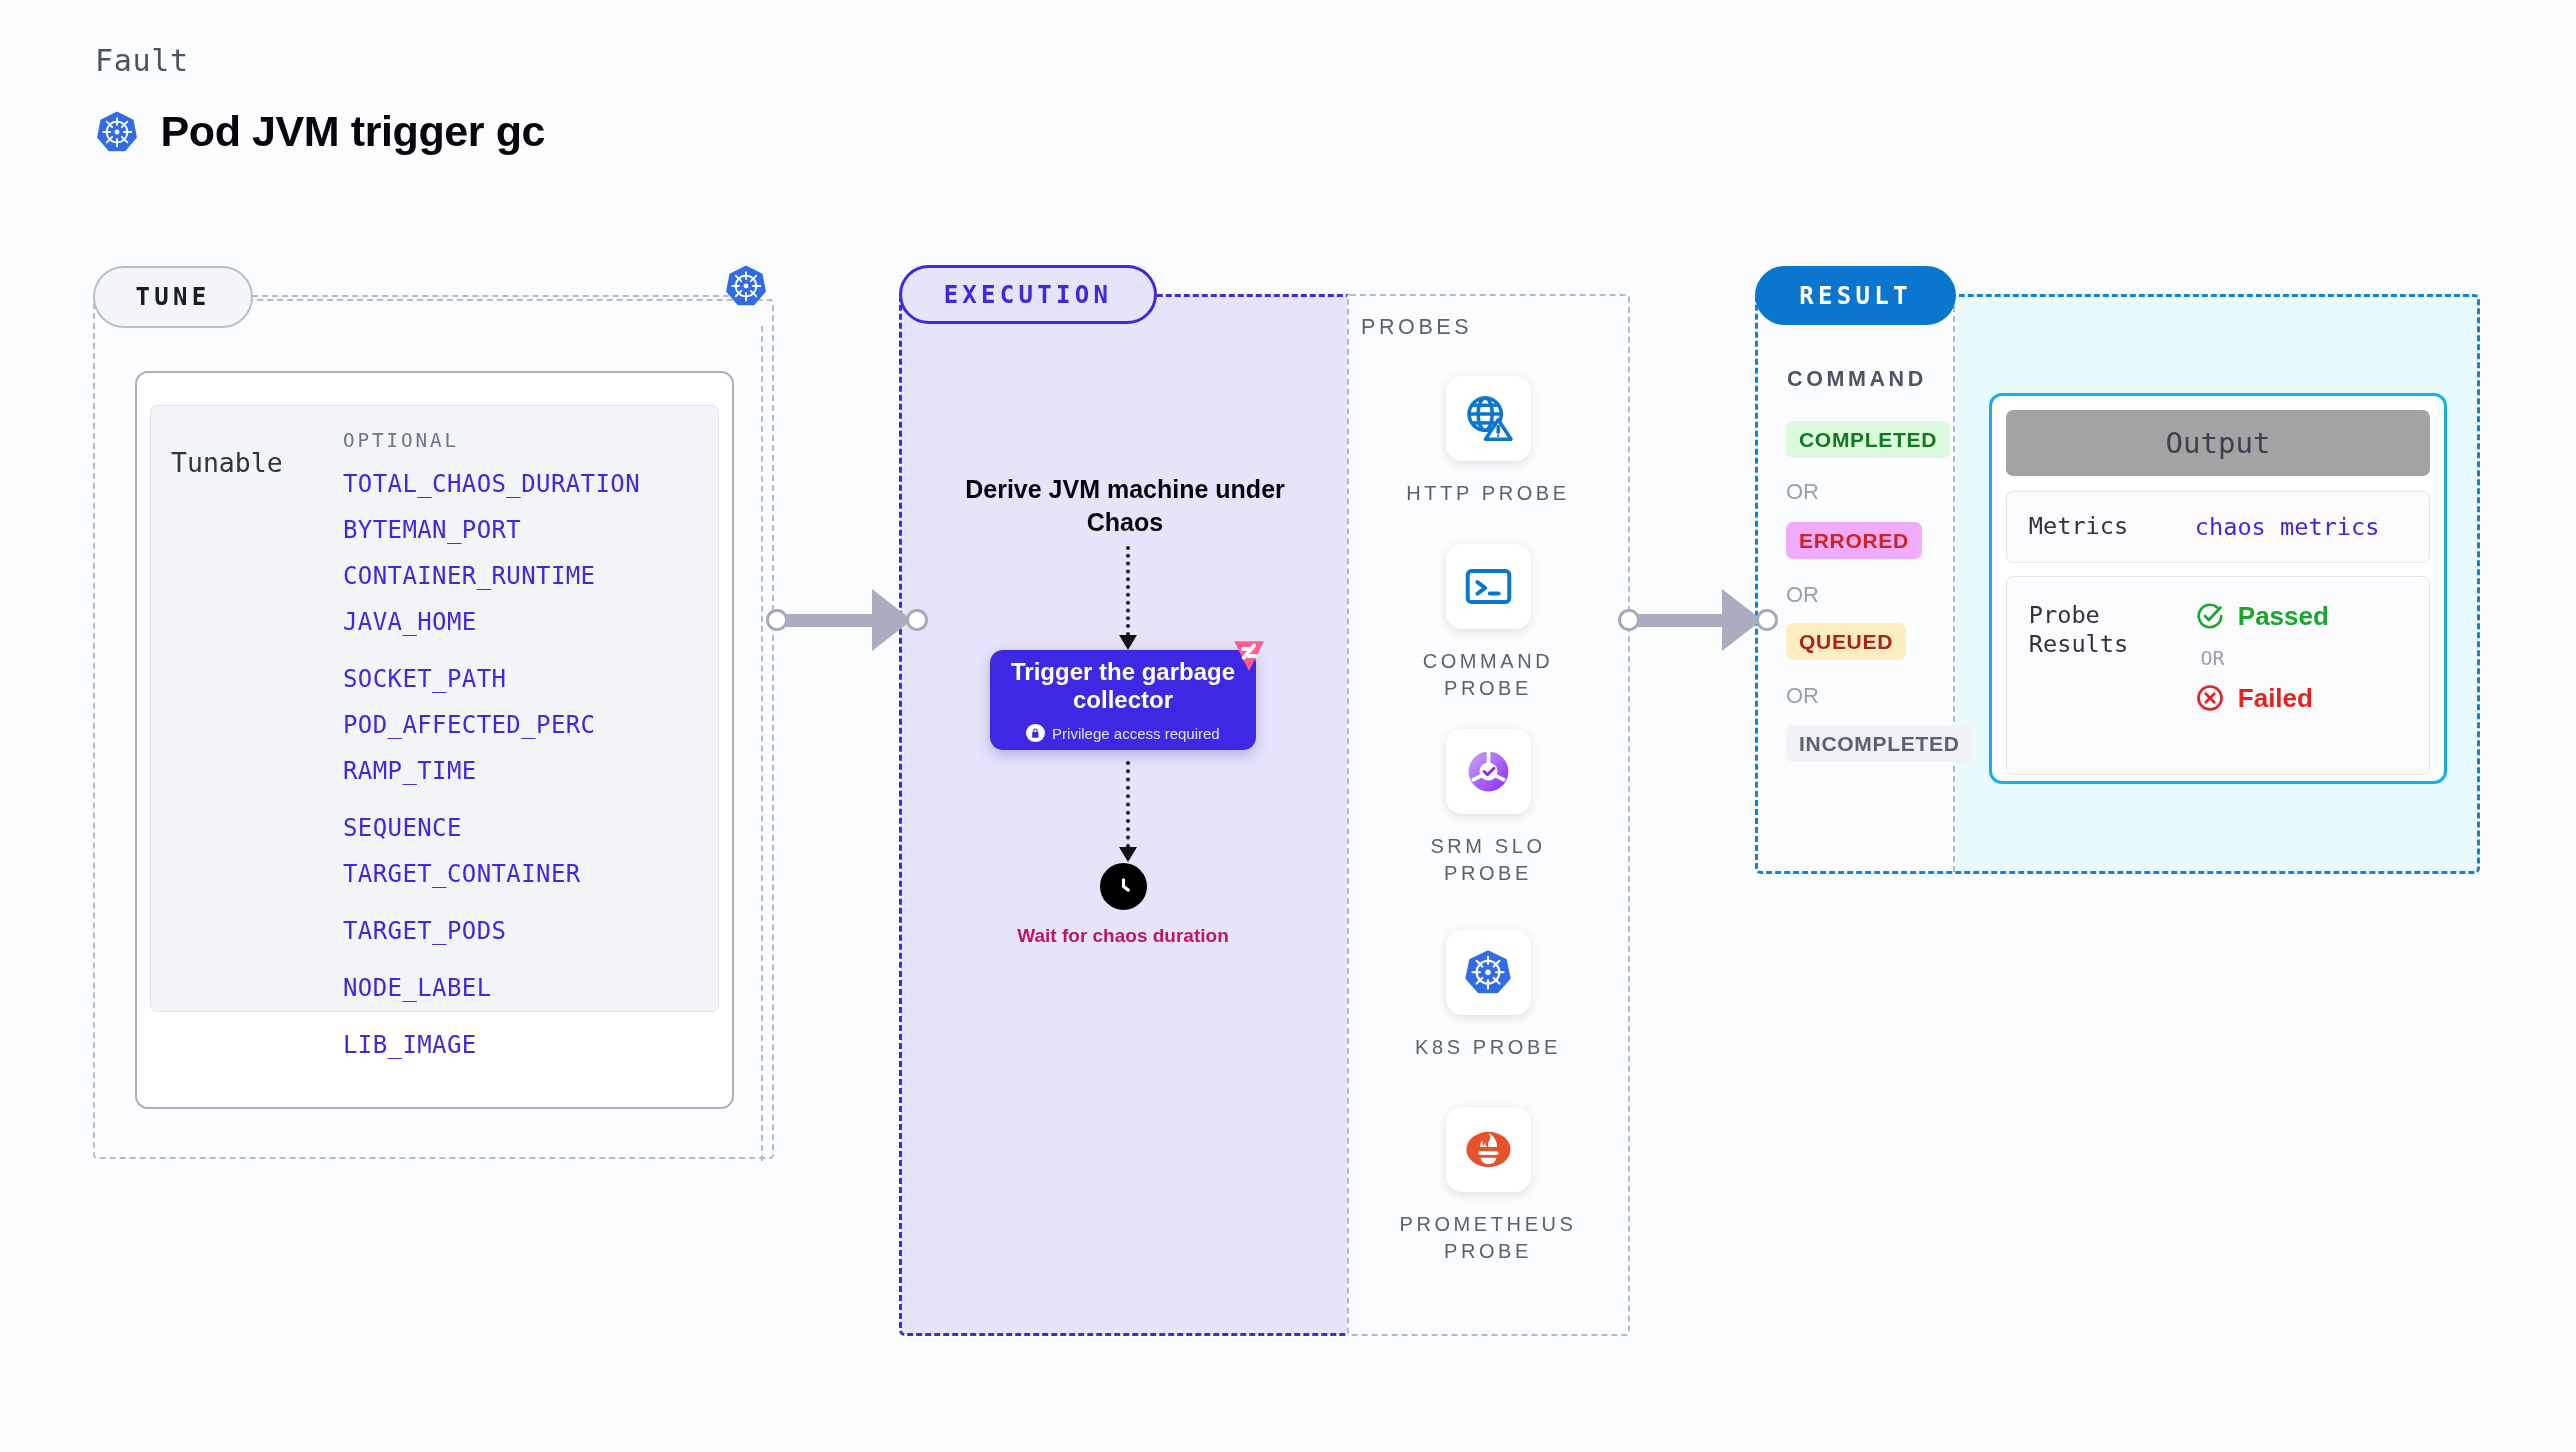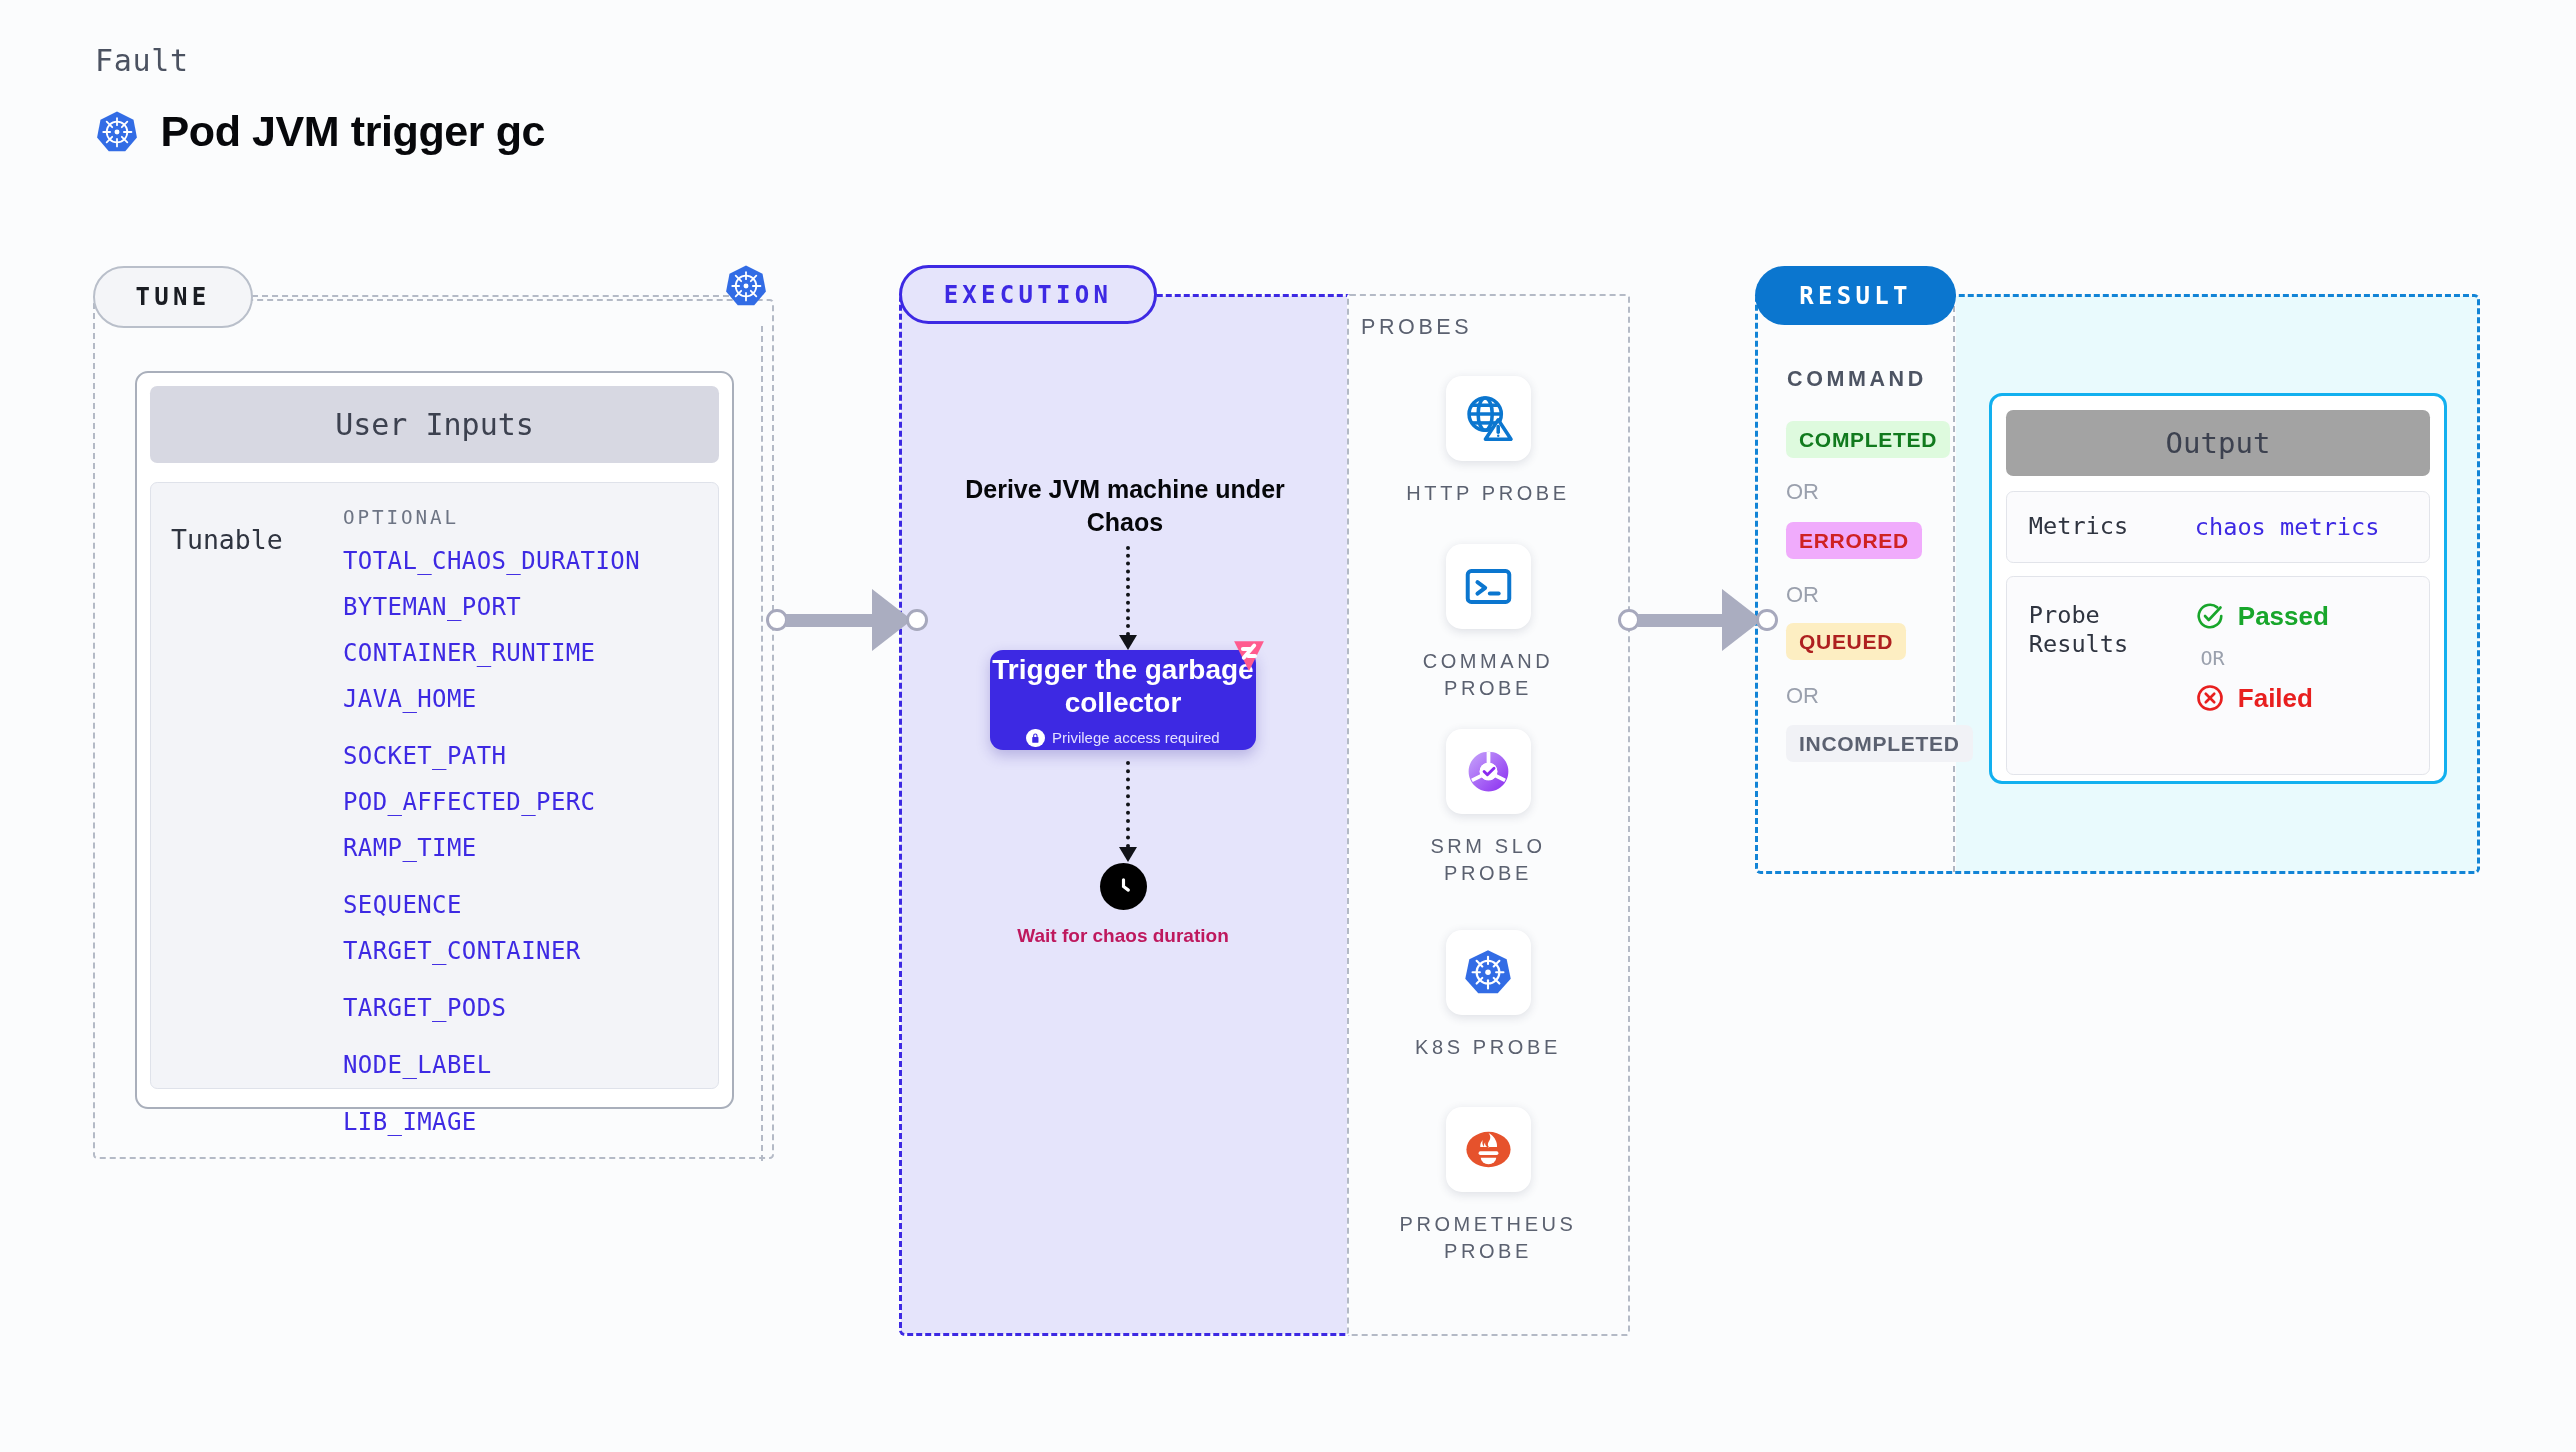--- a/index.html
+++ b/index.html
@@ -136,21 +136,21 @@
   .dotted-arrow .tip{
     width:0;height:0;border-left:9.3px solid transparent;
     border-right:9.3px solid transparent;border-top:15.8px solid #111318;margin-top:-0.7px;
   }
   #gc-card{
     position:absolute;left:990px;top:650px;width:266px;height:100px;
     background:#3d29e3;border-radius:13px;box-shadow:0 5.7px 14.3px rgba(46,30,160,.25);
     display:flex;flex-direction:column;align-items:center;justify-content:center;
   }
   #gc-title{
-    color:#ffffff;font-size:28px;font-weight:bold;text-align:center;line-height:1.2;
+    color:#ffffff;font-size:24px;font-weight:bold;text-align:center;line-height:1.2;
   }
   #gc-sub{
     display:flex;align-items:center;gap:7.2px;margin-top:8.6px;
     color:#e3e0ff;font-size:15px;
   }
   #gc-lock{
     width:18.6px;height:18.6px;border-radius:50%;background:#ffffff;
     display:flex;align-items:center;justify-content:center;flex:none;
   }
   #harness-badge{position:absolute;left:1228px;top:635px;z-index:8;}
@@ -274,21 +274,20 @@
         <line x1="42" y1="32" x2="53" y2="32"></line>
       <line x1="17" y1="17" x2="25" y2="25"></line>
         <line x1="39" y1="39" x2="47" y2="47"></line>
       <line x1="47" y1="17" x2="39" y2="25"></line>
         <line x1="25" y1="39" x2="17" y2="47"></line>
     </g>
   </svg>
 </div>
 
 <div id="user-inputs-card">
-  <div id="user-inputs-header">User Inputs</div>
   <div id="tunable-box">
     <div id="tunable-label">Tunable</div>
     <div id="tunable-list">
       <div id="optional-label">OPTIONAL</div>
       <div class="tunable-item">TOTAL_CHAOS_DURATION</div>
       <div class="tunable-item">BYTEMAN_PORT</div>
       <div class="tunable-item">CONTAINER_RUNTIME</div>
       <div class="tunable-item" style="margin-bottom:29px;">JAVA_HOME</div>
       <div class="tunable-item">SOCKET_PATH</div>
       <div class="tunable-item">POD_AFFECTED_PERC</div>

